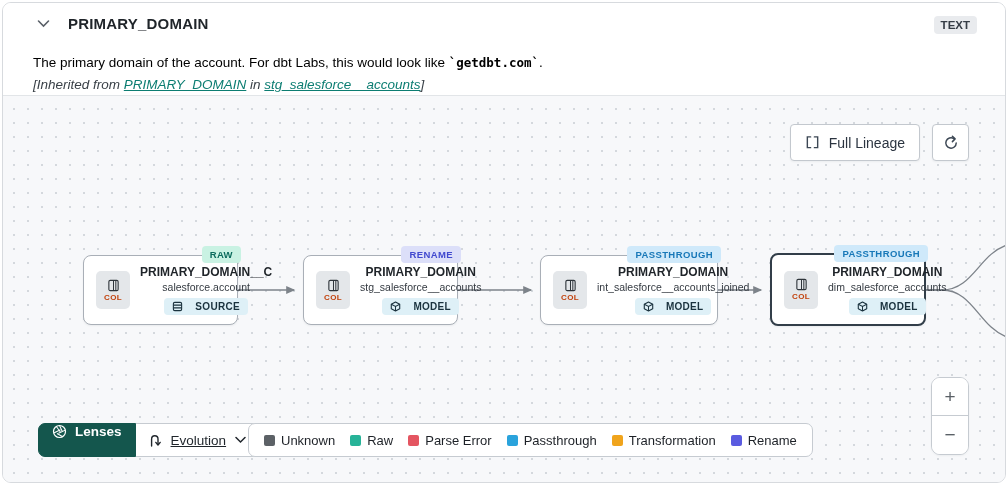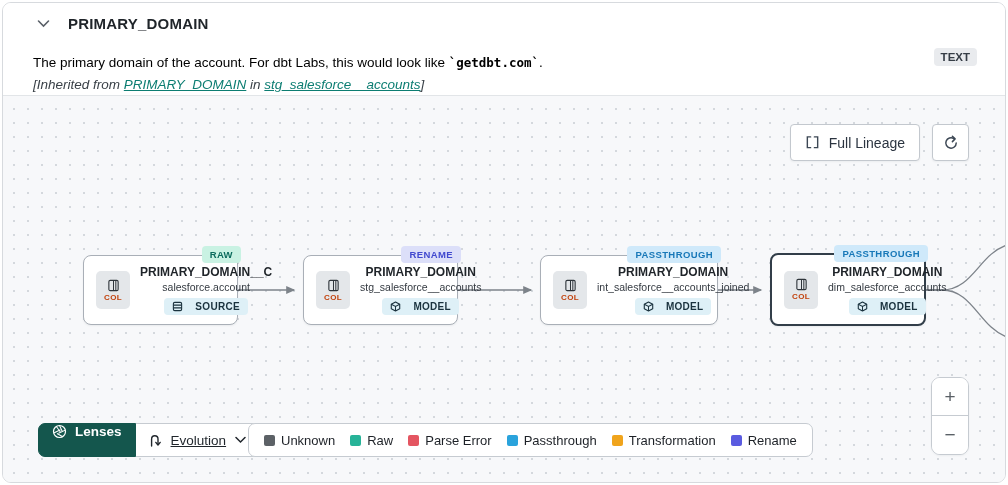--- a/index.html
+++ b/index.html
@@ -6,21 +6,21 @@
   html,body { width:1008px; height:485px; background:#fff; font-family:"Liberation Sans", sans-serif; }
   .panel {
     position:absolute; left:2px; top:2px; width:1004px; height:481px;
     border:1px solid #d7dade; border-radius:9px; overflow:hidden; background:#fff;
   }
   
   .hdr { position:relative; height:93px; background:#fff; border-bottom:1px solid #e2e5e8; padding:12px 28px 0 30px; }
   .hdr-row { display:flex; align-items:center; }
   .chev-btn { background:none; border:none; cursor:pointer; margin-left:4px; display:flex; align-items:center; }
   .hdr-title { font-size:15px; font-weight:700; color:#1f2429; margin-left:18px; letter-spacing:0.2px; }
-  .type-badge { position:absolute; right:28px; top:13px; background:#e9ebee; color:#363d46; font-size:11.5px; font-weight:600; padding:3px 7px; border-radius:4px;margin-top:32px; }
+  .type-badge { position:absolute; right:28px; top:13px; background:#e9ebee; color:#363d46; font-size:11.5px; font-weight:600; padding:3px 7px; border-radius:4px; }
   .desc { margin-top:23px; font-size:13.5px; color:#000000; }
   .desc code { font-family:"DejaVu Sans Mono", monospace; font-weight:700; font-size:12.5px; }
   .inherited { margin-top:7px; font-size:13.5px; font-style:italic; color:#3a4148; }
   .inherited a { color:#0c7d72; text-decoration:underline; cursor:pointer; }
   
   .canvas {
     position:relative; width:100%; height:387px; background:#f7f8fa;
     background-image: radial-gradient(#d4d8dd 1px, transparent 1.2px);
     background-size:14px 14px; background-position:4px 6px;
   }

